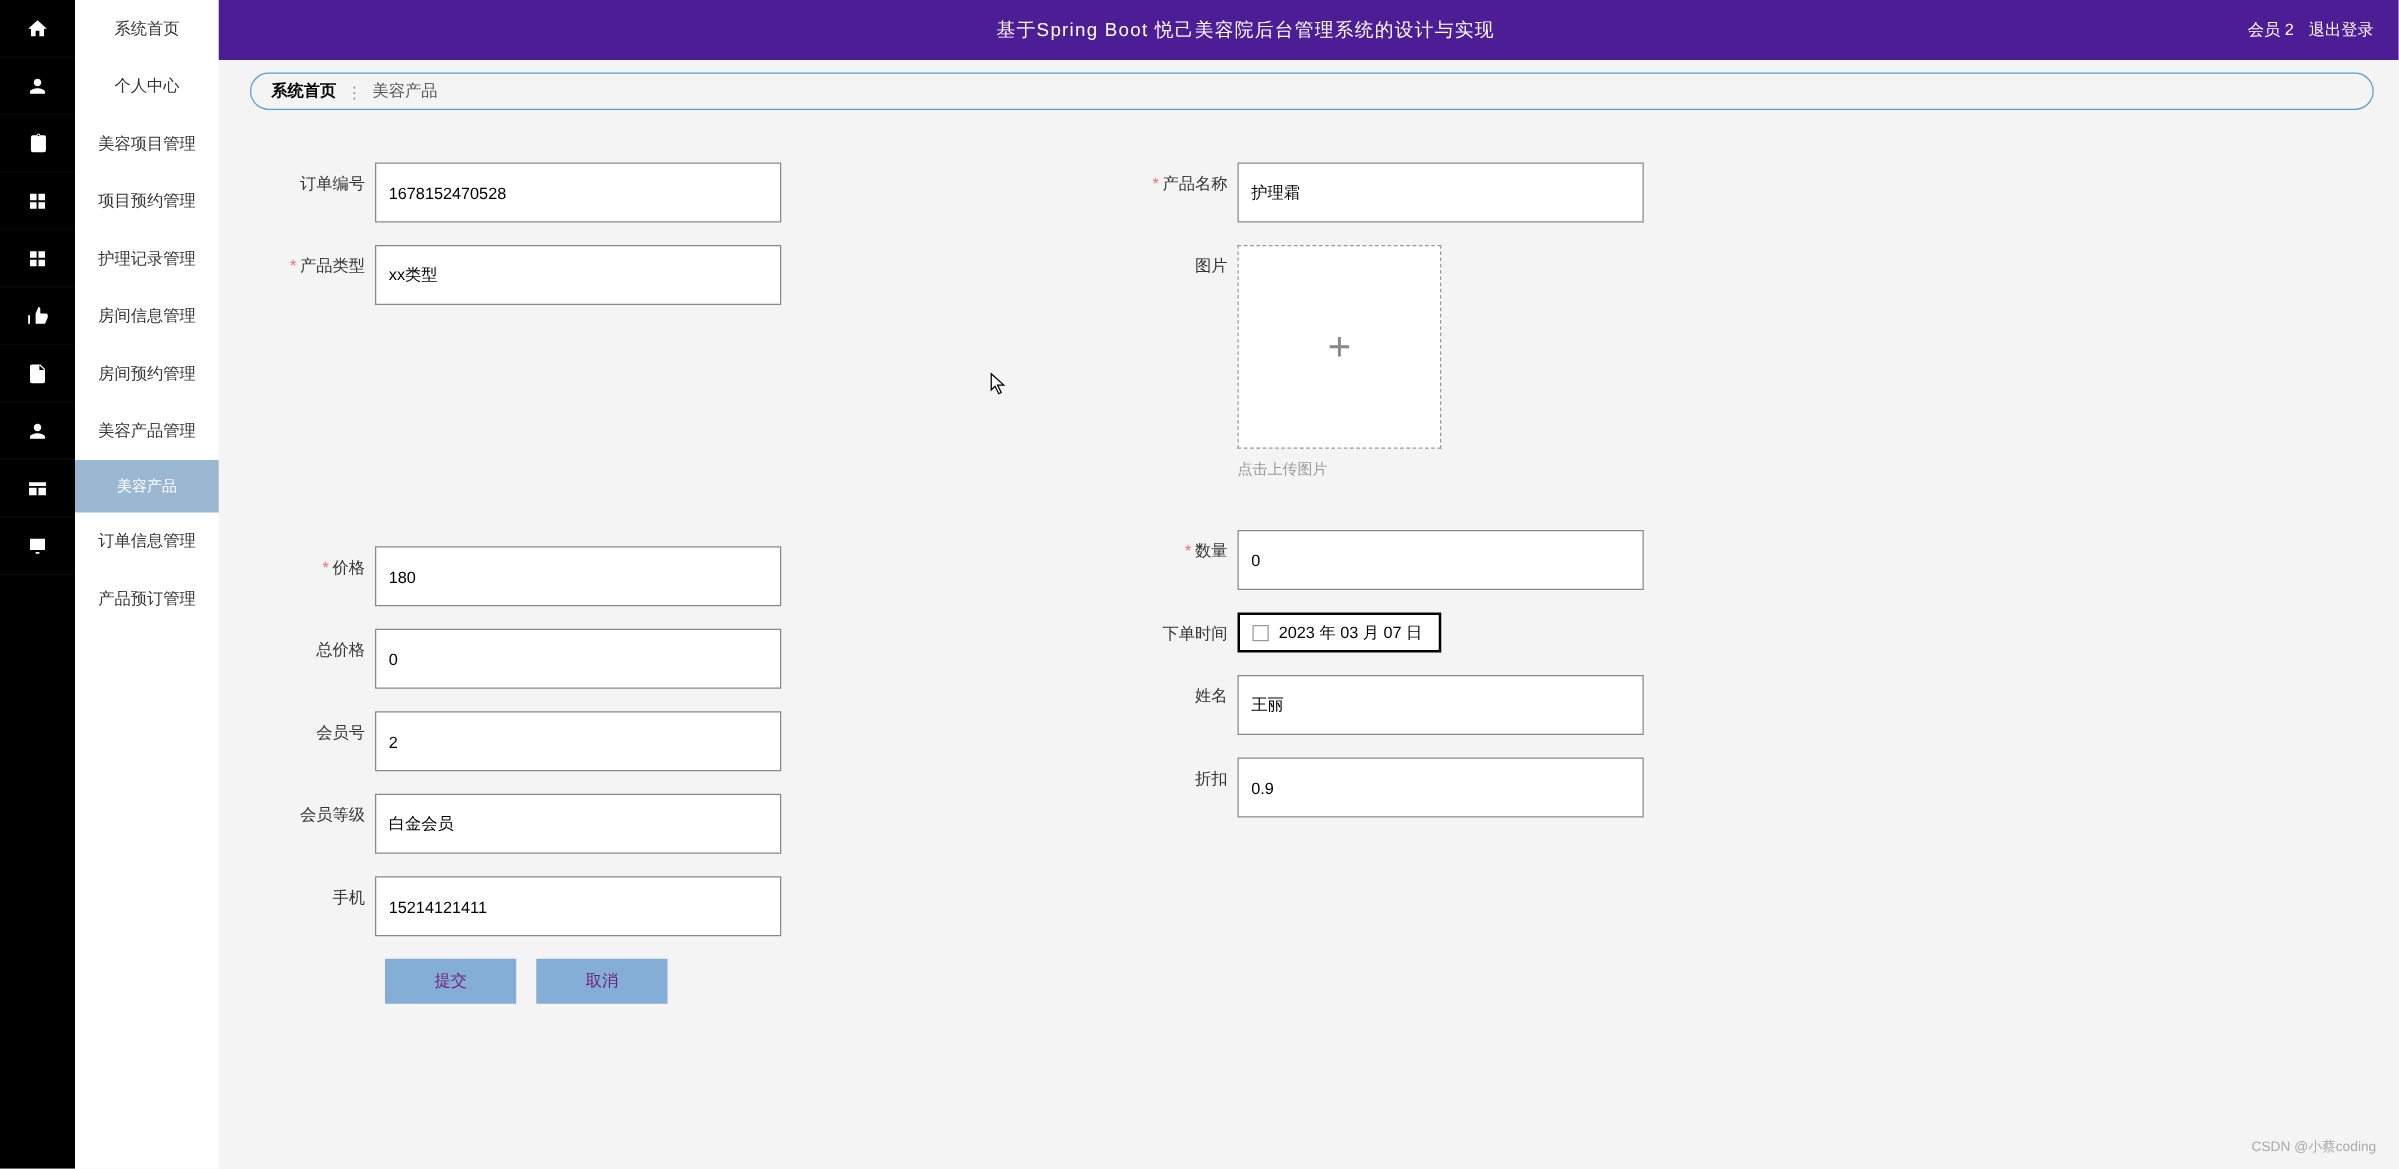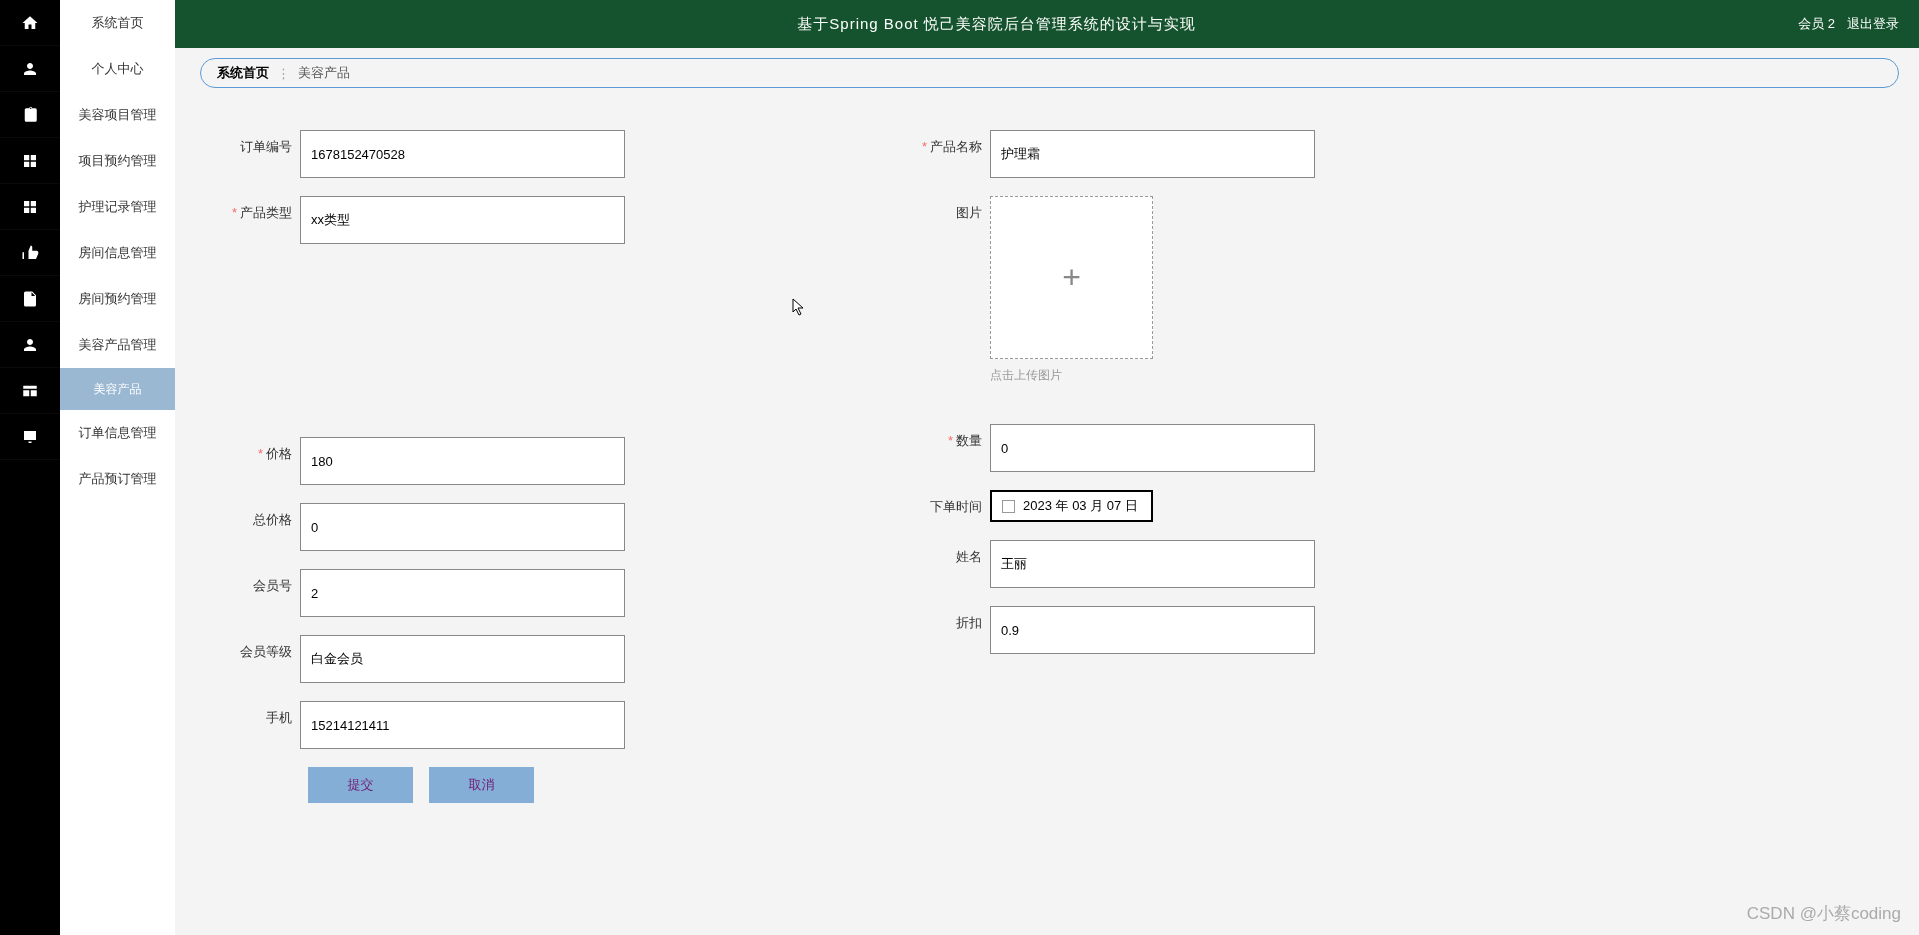--- a/index.html
+++ b/index.html
@@ -9,21 +9,21 @@
     .icon-sidebar { position: absolute; left: 0; top: 0; width: 60px; height: 100%; background: #000; }
     .icon-sidebar .icon-item { height: 46px; display: flex; align-items: center; justify-content: center; cursor: pointer; border-bottom: 1px solid #0a0a0a; }
     .icon-sidebar .icon-item svg { width: 18px; height: 18px; fill: #fff; }
     
     
     .text-sidebar { position: absolute; left: 60px; top: 0; width: 115px; height: 100%; background: #fff; }
     .text-sidebar .menu-item { height: 46px; display: flex; align-items: center; justify-content: center; color: #333; cursor: pointer; }
     .text-sidebar .sub-item { height: 42px; display: flex; align-items: center; justify-content: center; background: #9bb8d3; color: #fff; cursor: pointer; font-size: 12px; }
     
     
-    .header { position: absolute; left: 175px; top: 0; right: 0; height: 48px; background: #14532d; display: flex; align-items: center; padding: 0 20px; color: #fff; }
+    .header { position: absolute; left: 175px; top: 0; right: 0; height: 48px; background: #4c1d95; display: flex; align-items: center; padding: 0 20px; color: #fff; }
     .header-title { flex: 1; text-align: center; font-size: 15px; letter-spacing: 1px; }
     .header-right { display: flex; gap: 12px; font-size: 13px; }
     .header-right span { cursor: pointer; }
     
     
     .breadcrumb-bar { position: absolute; left: 200px; top: 58px; right: 20px; height: 30px; border: 1px solid #5b9bd5; border-radius: 15px; display: flex; align-items: center; padding: 0 16px; background: #f4f4f4; }
     .breadcrumb-bar .bc-home { font-weight: bold; color: #000; }
     .breadcrumb-bar .bc-sep { margin: 0 8px; color: #999; }
     .breadcrumb-bar .bc-current { color: #555; }
     
@@ -43,21 +43,21 @@
     .spacer-row { height: 175px; }
     
     
     .btn-row { margin-left: 108px; display: flex; gap: 16px; margin-top: 10px; }
     .btn { width: 105px; height: 36px; background: #85aed6; color: #701a75; border: none; cursor: pointer; font-size: 13px; }
     
     
     .cursor { position: absolute; left: 792px; top: 298px; width: 14px; height: 18px; pointer-events: none; }
     
     
-    .watermark { position: absolute; right: 18px; bottom: 10px; color: #aaa; font-size: 17px; }
+    .watermark { position: absolute; right: 18px; bottom: 10px; color: #aaa; font-size: 11px; }
   </style>
 </head>
 <body>
 
 <div class="icon-sidebar">
   <div class="icon-item">
       <svg viewBox="0 0 24 24">
         <path d="M10 20v-6h4v6h5v-8h3L12 3 2 12h3v8z"></path>
       </svg>
     </div>

